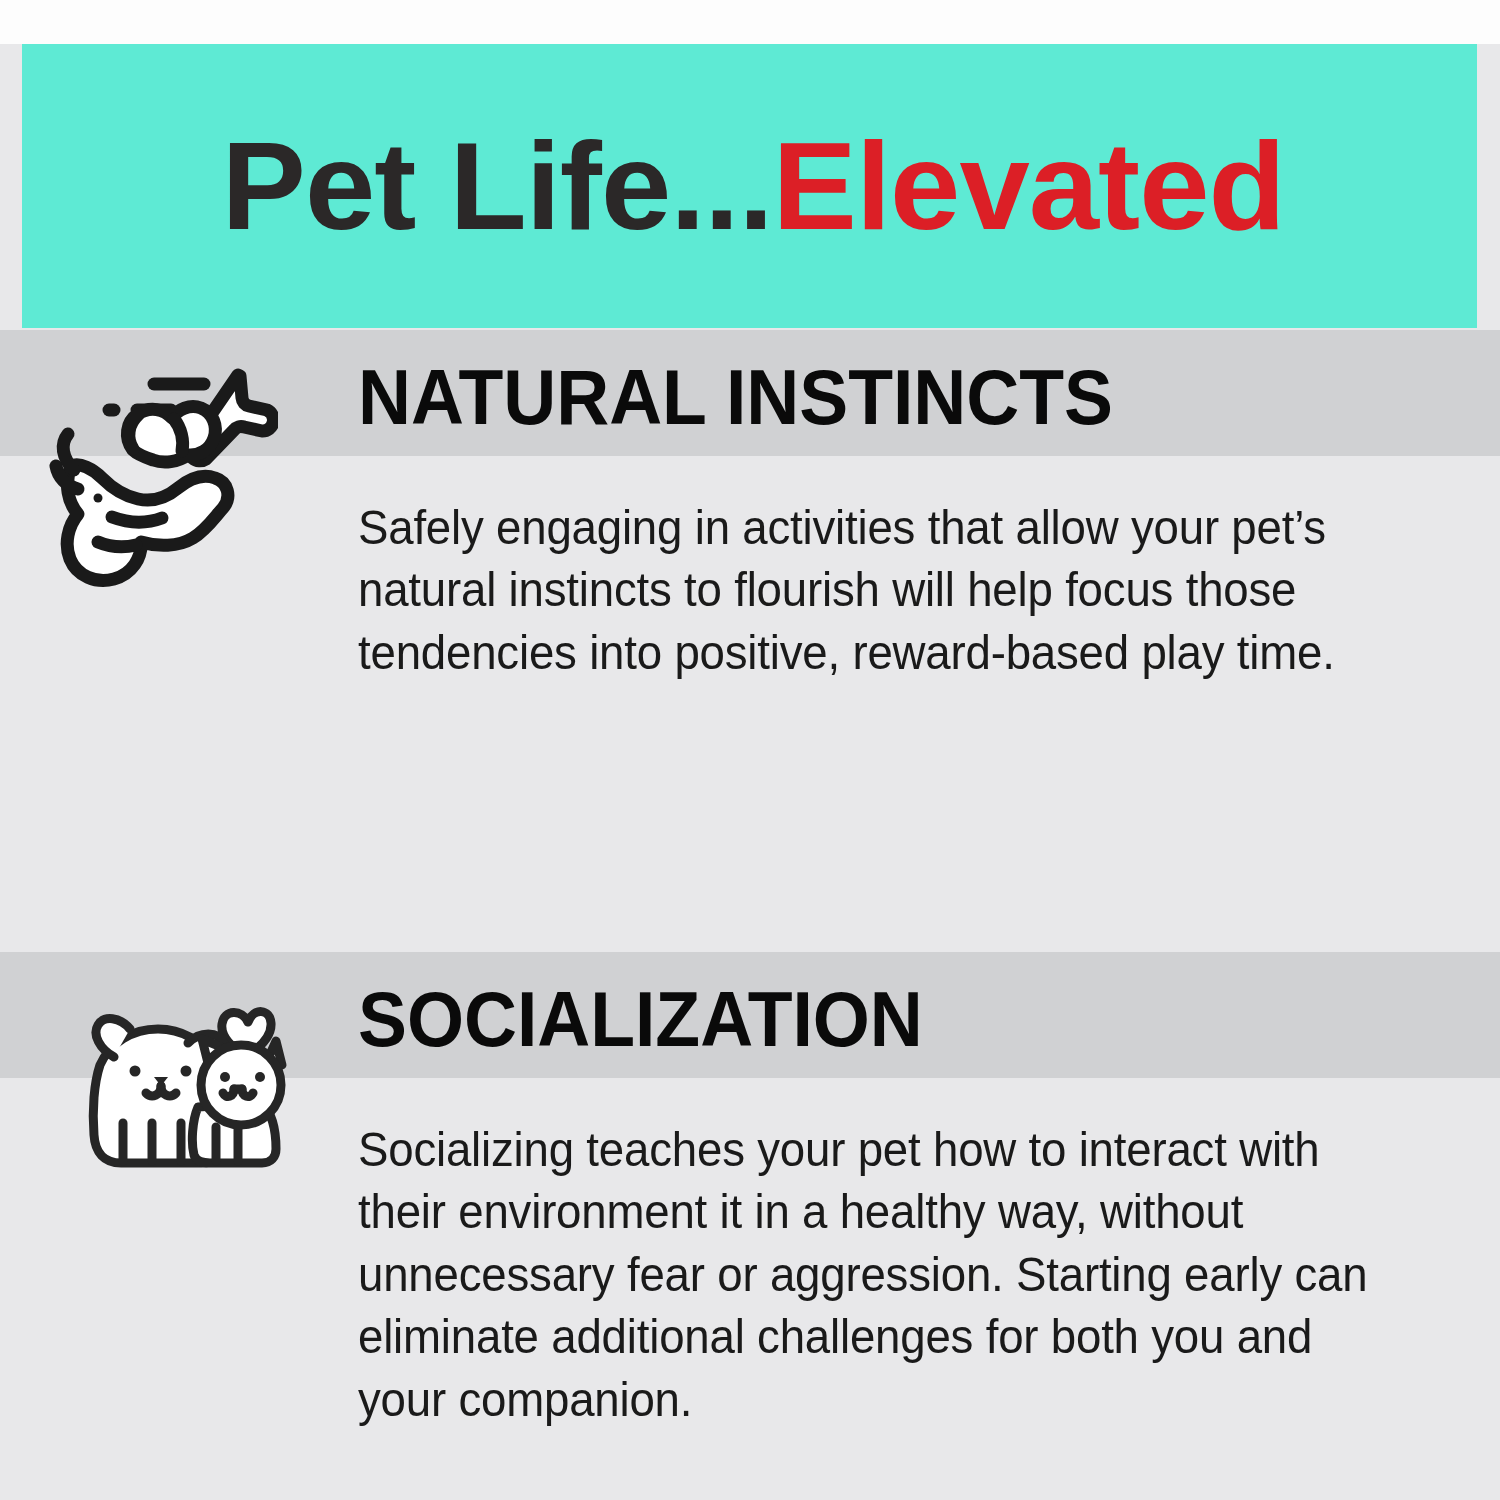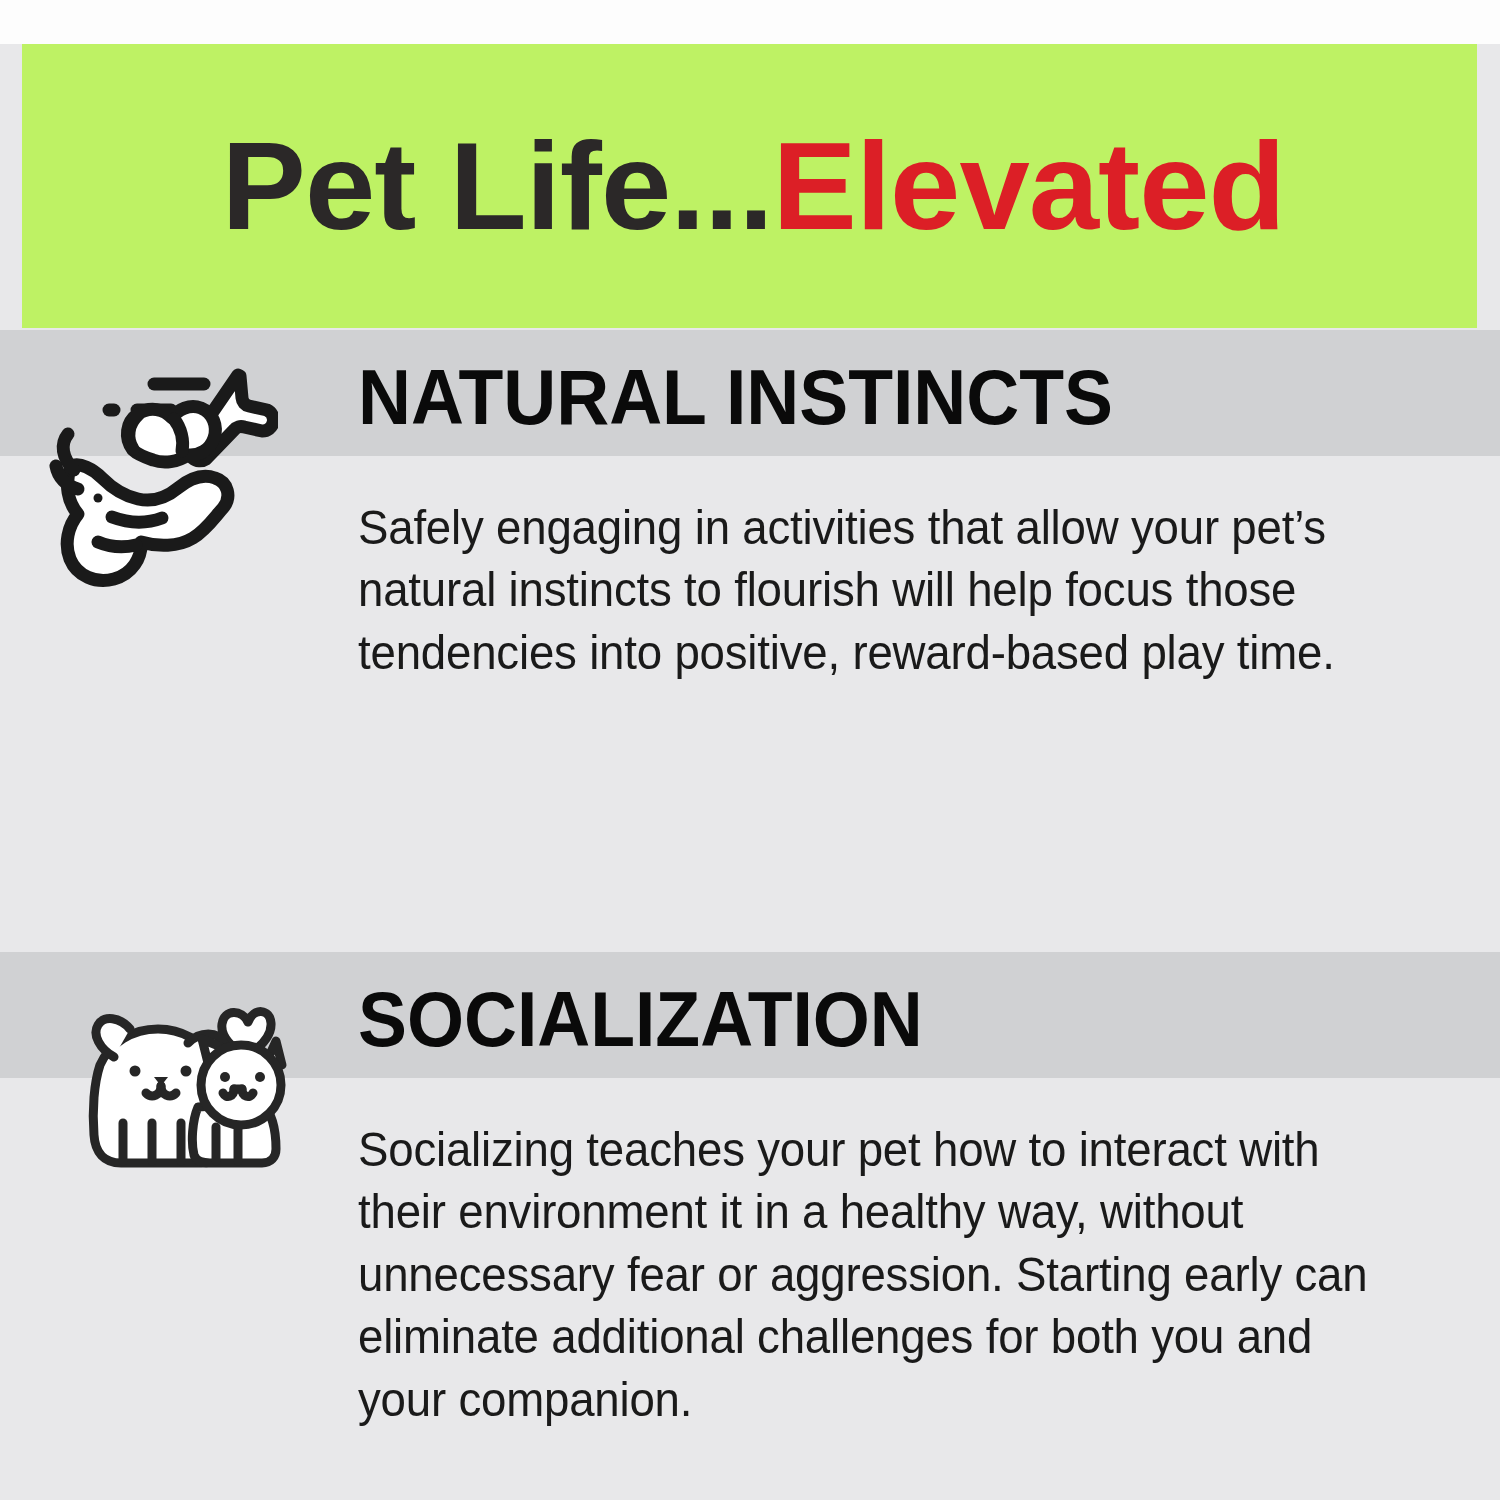--- a/index.html
+++ b/index.html
@@ -30,21 +30,21 @@
     background: #fdfdfd;
   }
 
   
   .header-card {
     position: absolute;
     left: 22px;
     top: 44px;
     width: 1455px;
     height: 284px;
-    background: #bef264;
+    background: #5eead4;
     display: flex;
     align-items: center;
     justify-content: center;
   }
   .header-title {
     font-family: "Liberation Sans", sans-serif;
     font-weight: 700;
     font-size: 124px;
     line-height: 1;
     letter-spacing: -1px;

